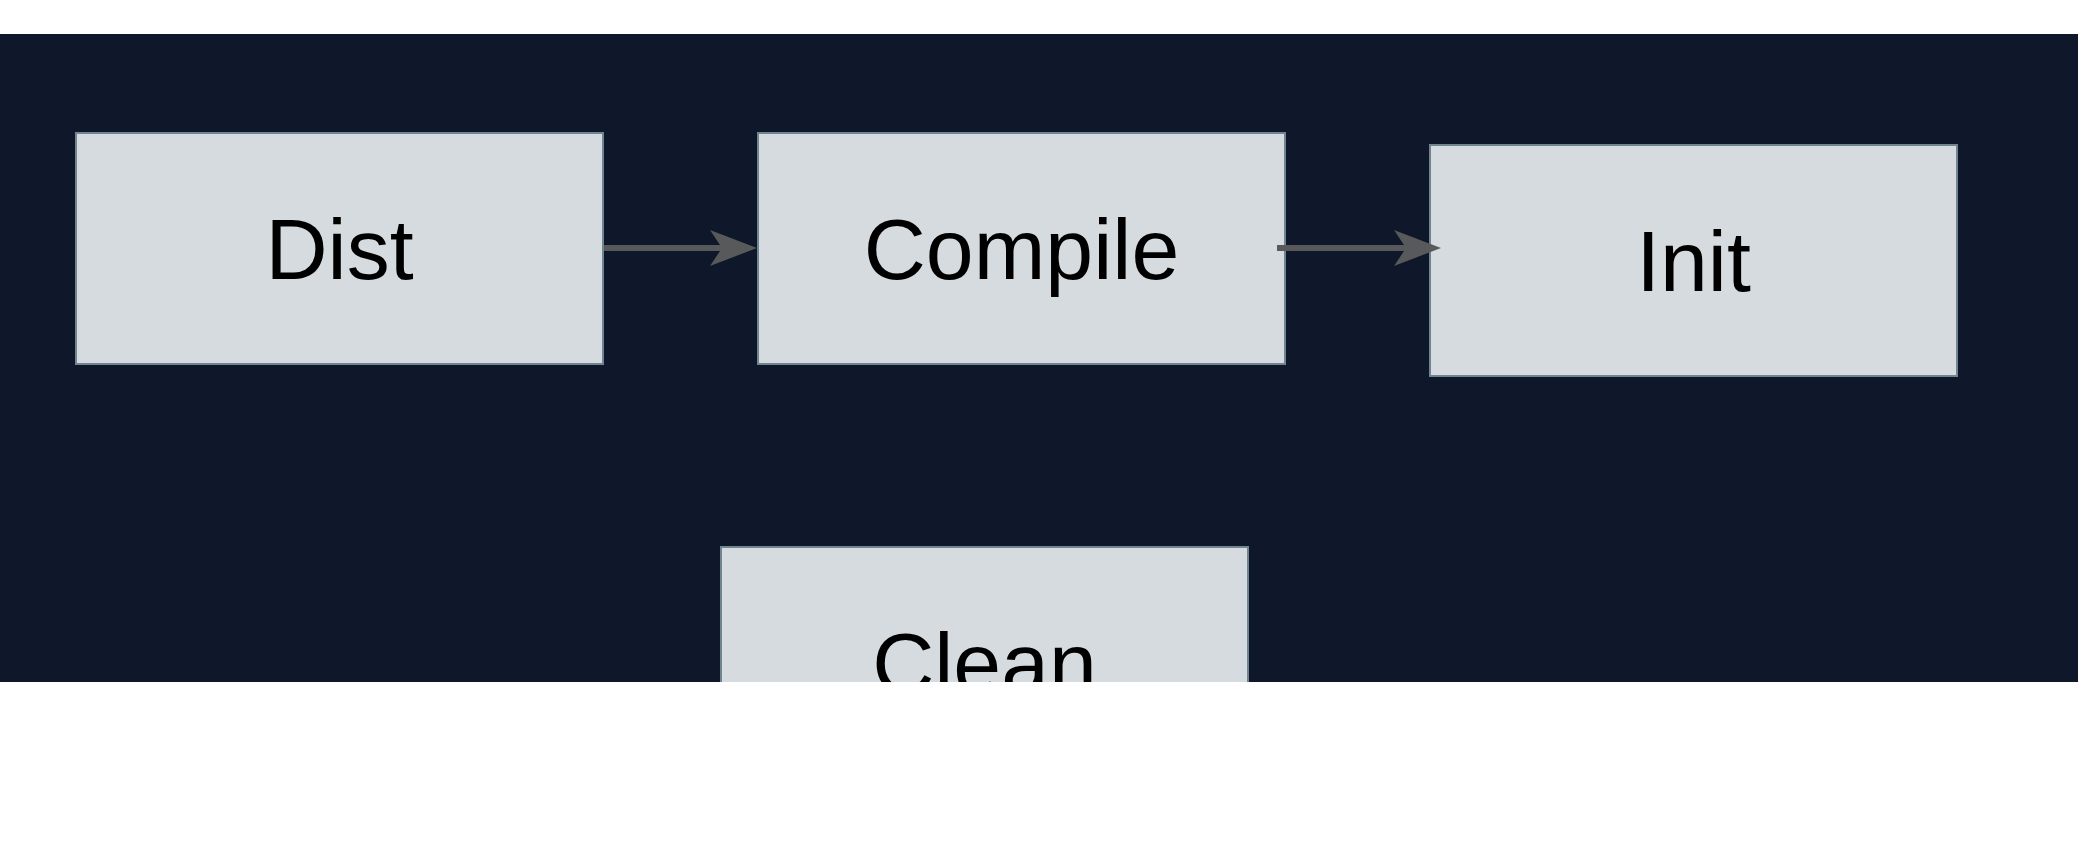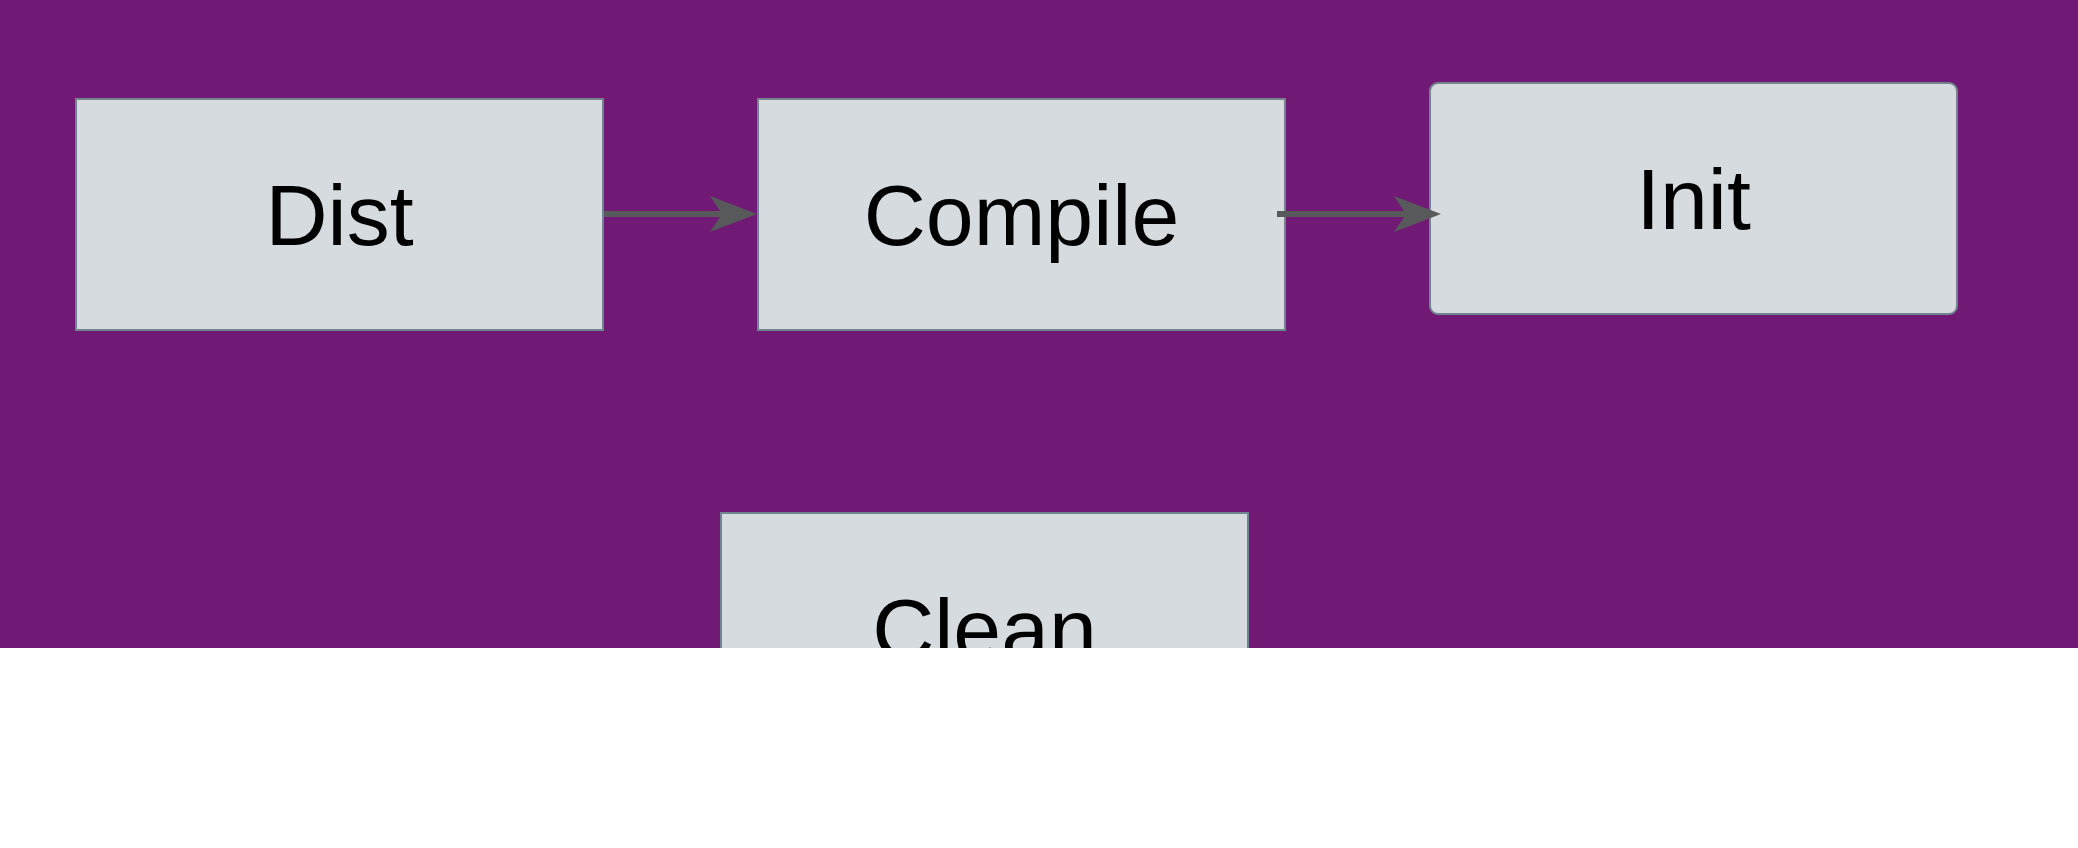--- a/index.html
+++ b/index.html
@@ -4,23 +4,24 @@
 <style>
   html, body {
     margin: 0;
     padding: 0;
     background: #ffffff;
   }
   .canvas {
     position: relative;
     width: 2078px;
     height: 648px;
-    background: #701a75;
+    background: #0f172a;
     font-family: "Liberation Sans", sans-serif;
     overflow: hidden;
+    margin-top: 34px;
   }
   .node {
     position: absolute;
     width: 529px;
     height: 233px;
     background: #d5dbde;
     border: 2px solid #70858f;
     box-sizing: border-box;
     display: flex;
     align-items: center;
@@ -29,21 +30,21 @@
   .node .label {
     color: #000000;
     font-size: 86px;
     font-weight: 400;
     line-height: 1;
     letter-spacing: 0px;
     user-select: none;
   }
   #node-dist    { left: 75px;   top: 98px; }
   #node-compile { left: 757px;  top: 98px; }
-  #node-init    { left: 1429px; top: 82px; border-radius: 9px; }
+  #node-init    { left: 1429px; top: 110px; }
   #node-clean   { left: 720px;  top: 512px; }
 
   .edge {
     position: absolute;
     top: 193px; 
     height: 42px;
   }
   #edge-dist-compile { left: 604px;  width: 153px; }
   #edge-compile-init { left: 1277px; width: 164px; }
 </style>

